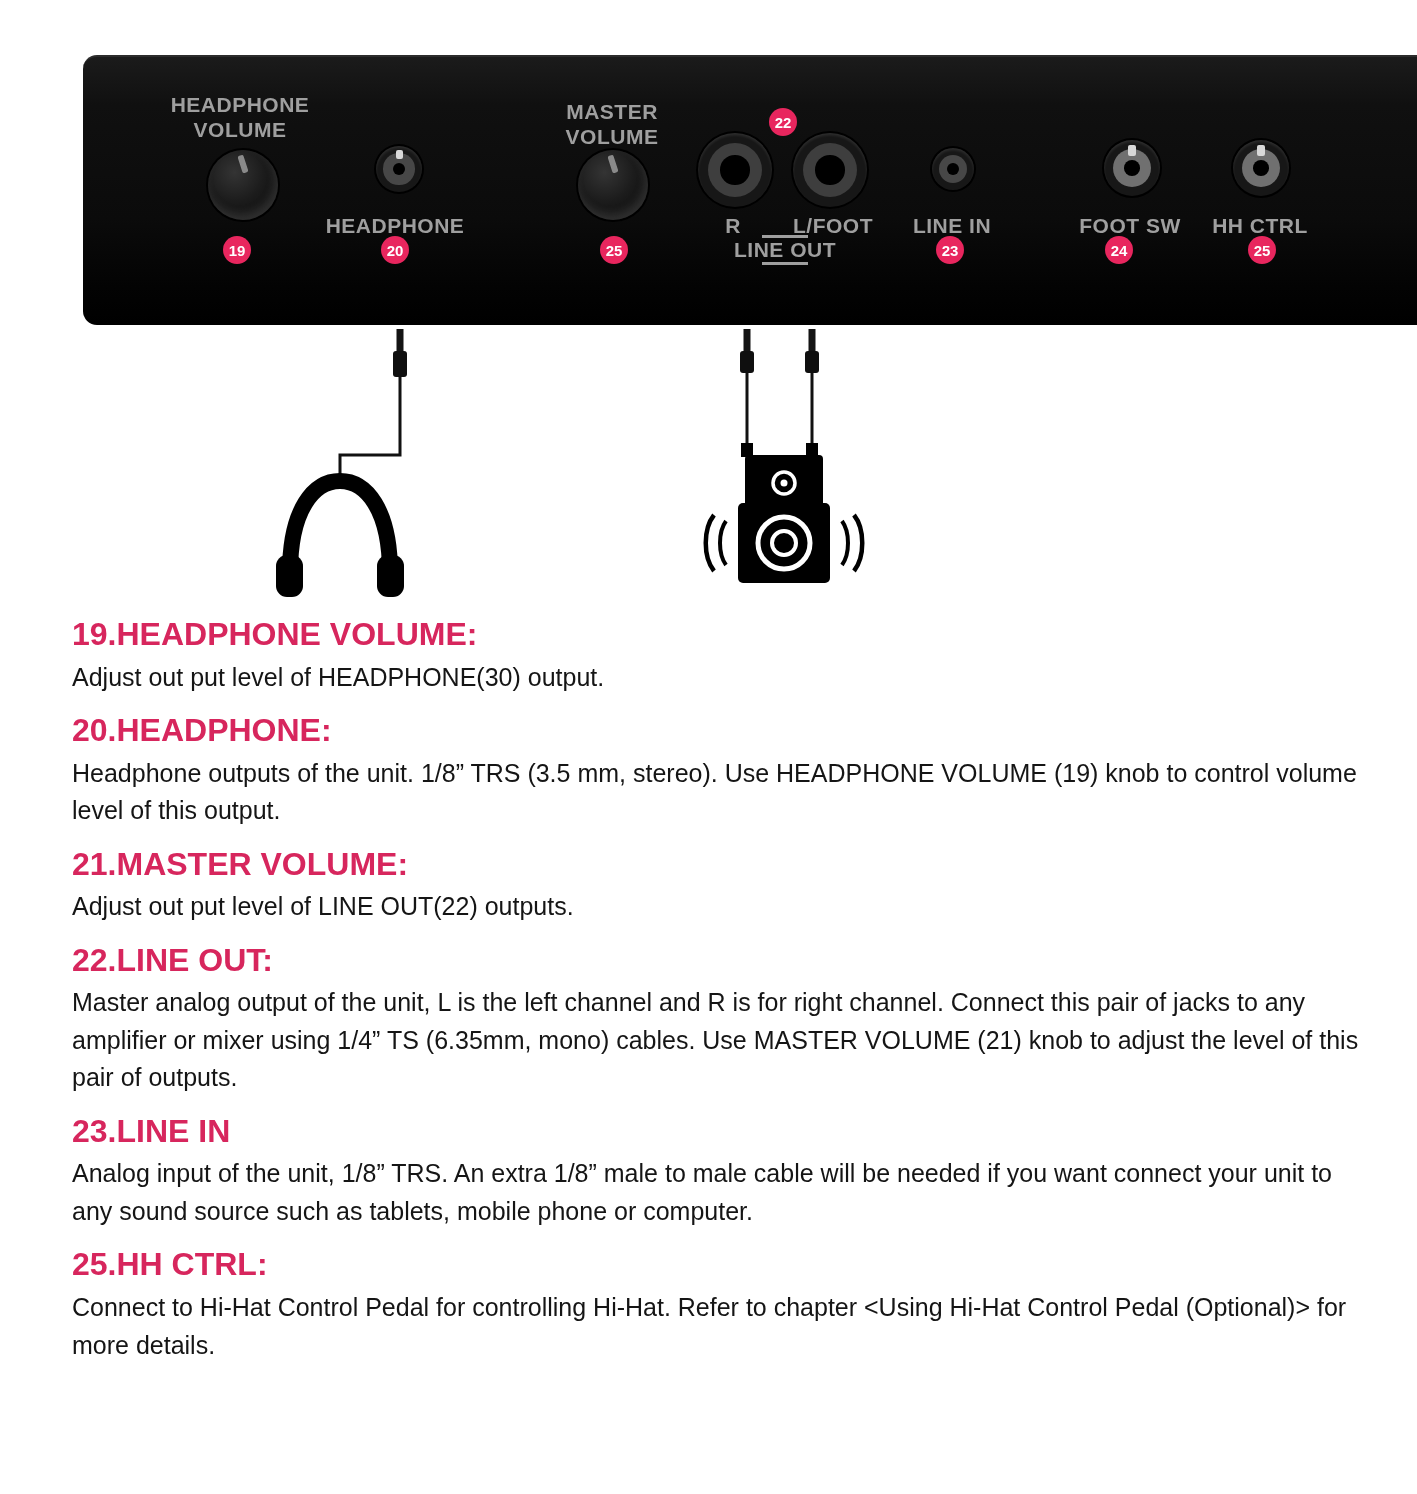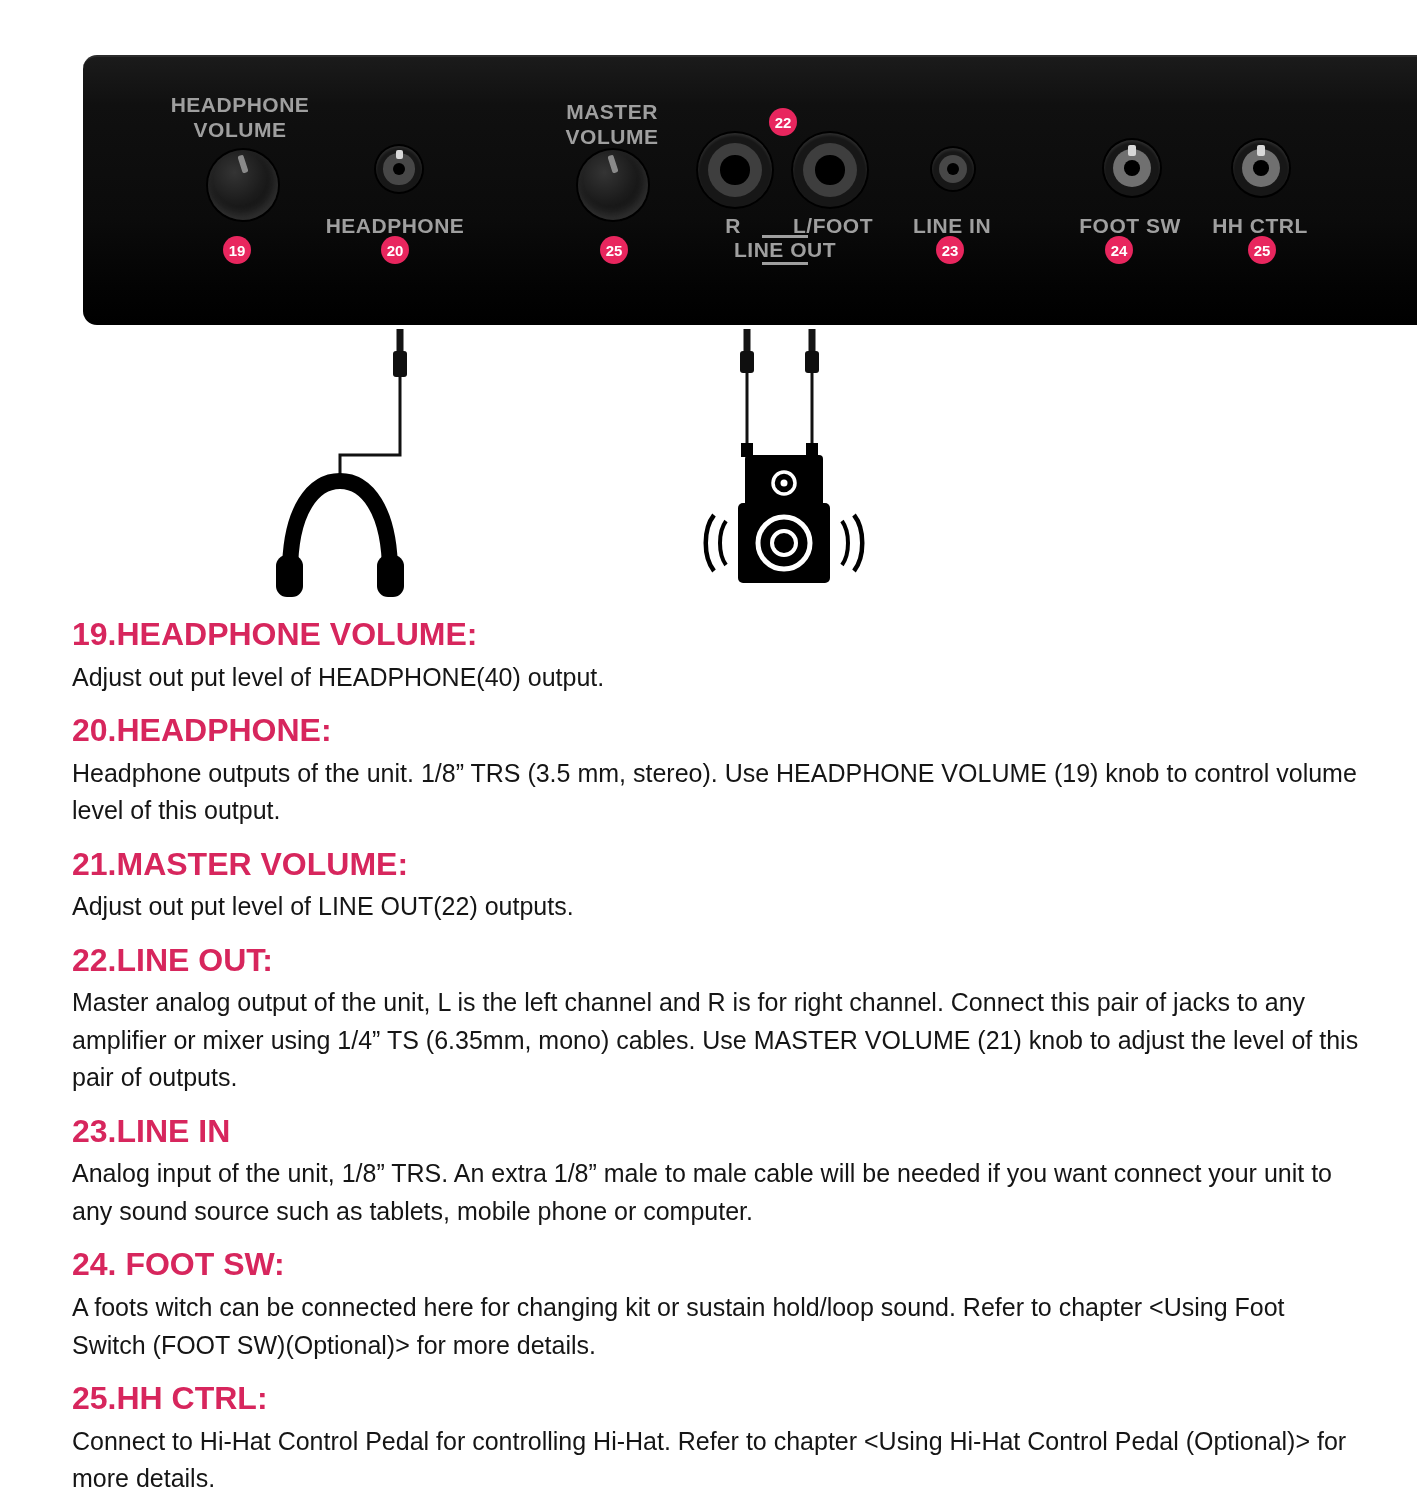--- a/index.html
+++ b/index.html
@@ -211,21 +211,21 @@
       <path d="M142,192 C150,203 150,225 142,236" stroke="#000" stroke-width="4" fill="none"></path>
       <path d="M154,186 C165,200 165,228 154,242" stroke="#000" stroke-width="4.5" fill="none"></path>
     </g>
   </svg>
 </div>
 
 <div class="sections">
 
   <section>
     <h2 class="sec-heading">19.HEADPHONE VOLUME:</h2>
-    <p class="sec-body">Adjust out put level of HEADPHONE(40) output.</p>
+    <p class="sec-body">Adjust out put level of HEADPHONE(30) output.</p>
   </section>
 
   <section>
     <h2 class="sec-heading">20.HEADPHONE:</h2>
     <p class="sec-body">Headphone outputs of the unit. 1/8” TRS (3.5 mm, stereo). Use HEADPHONE VOLUME (19) knob to control volume level of this output.</p>
   </section>
 
   <section>
     <h2 class="sec-heading">21.MASTER VOLUME:</h2>
     <p class="sec-body">Adjust out put level of LINE OUT(22) outputs.</p>
@@ -234,23 +234,19 @@
   <section>
     <h2 class="sec-heading">22.LINE OUT:</h2>
     <p class="sec-body">Master analog output of the unit, L is the left channel and R is for right channel. Connect this pair of jacks to any amplifier or mixer using 1/4” TS (6.35mm, mono) cables. Use MASTER VOLUME (21) knob to adjust the level of this pair of outputs.</p>
   </section>
 
   <section>
     <h2 class="sec-heading">23.LINE IN</h2>
     <p class="sec-body">Analog input of the unit, 1/8” TRS. An extra 1/8” male to male cable will be needed if you want connect your unit to any sound source such as tablets, mobile phone or computer.</p>
   </section>
 
-  <section>
-    <h2 class="sec-heading">24. FOOT SW:</h2>
-    <p class="sec-body">A foots witch can be connected here for changing kit or sustain hold/loop sound. Refer to chapter &lt;Using Foot Switch (FOOT SW)(Optional)&gt; for more details.</p>
-  </section>
 
   <section>
     <h2 class="sec-heading">25.HH CTRL:</h2>
     <p class="sec-body">Connect to Hi-Hat Control Pedal for controlling Hi-Hat. Refer to chapter &lt;Using Hi-Hat Control Pedal (Optional)&gt; for more details.</p>
   </section>
 
 </div>
 
 </body></html>

